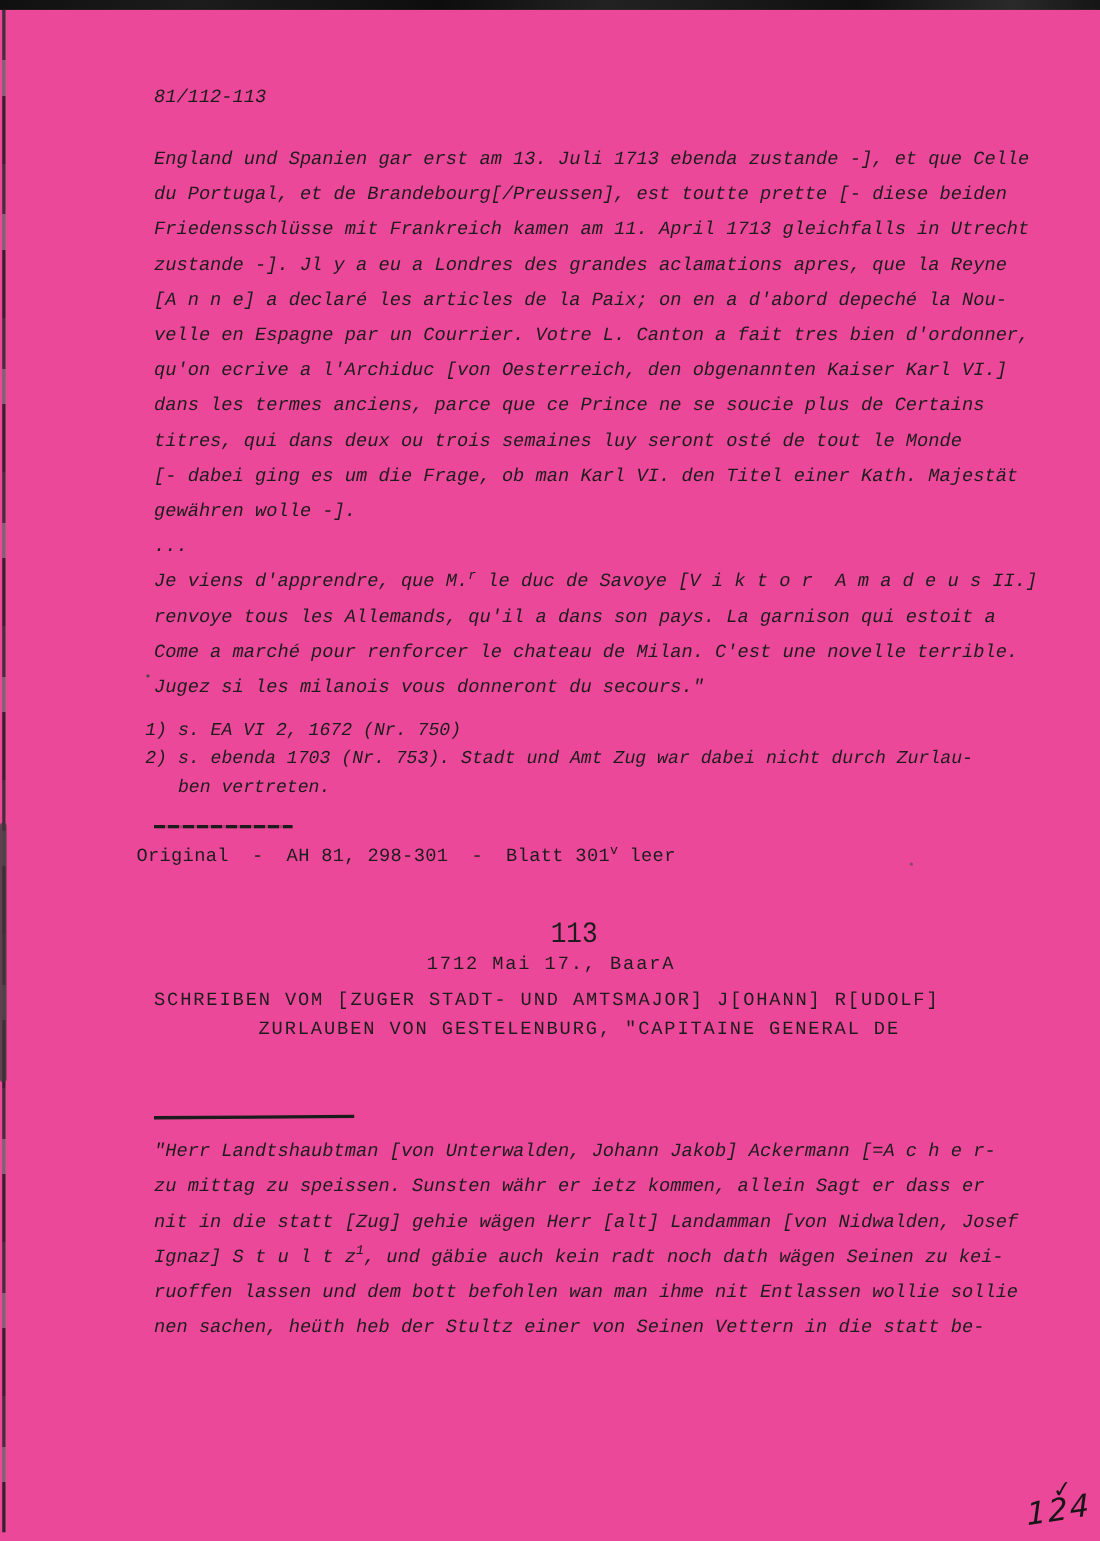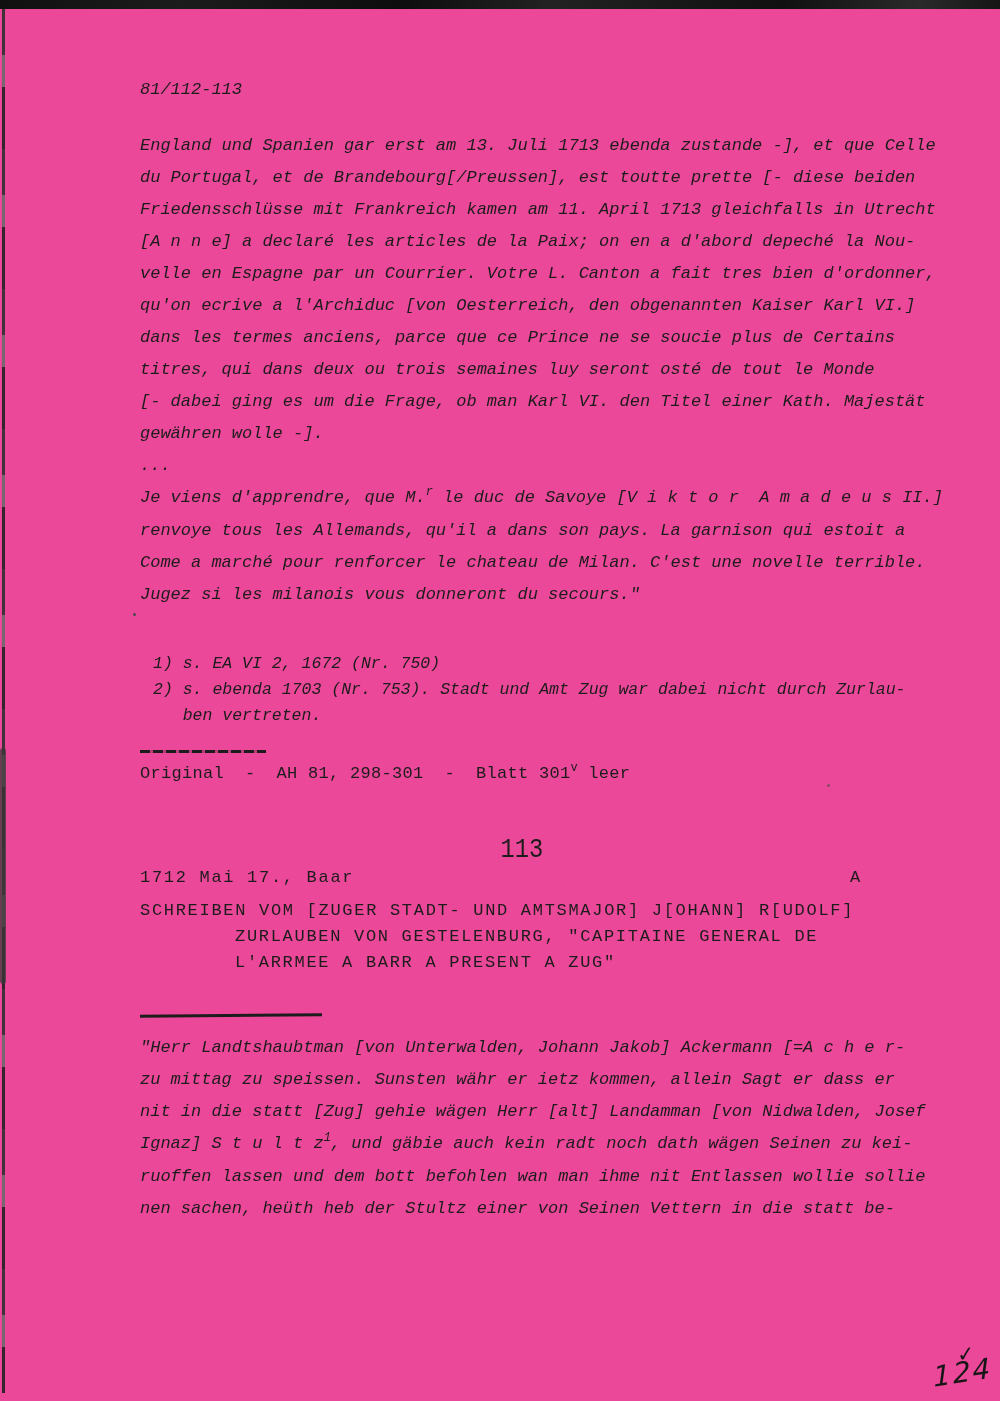--- a/index.html
+++ b/index.html
@@ -27,35 +27,35 @@
   }
   .dot-artifact { position:absolute; width:3px; height:3px; background:#4a4a4a; border-radius:50%; }
 
   .line { white-space:pre; }
   .sup { position:relative; top:-7px; font-size:12px; letter-spacing:0; }
 
   .archive-ref { position:absolute; left:140px; top:80px; font-size:17px; font-style:italic; }
 
   .regest-body { position:absolute; left:140px; top:130px; font-size:17px; line-height:32px; font-style:italic; }
 
-  .footnotes { position:absolute; left:153px; top:651px; font-size:16.5px; line-height:26px; font-style:italic; }
+  .footnotes { position:absolute; left:132px; top:651px; font-size:16.5px; line-height:26px; font-style:italic; }
 
   .rule-dashed {
     position:absolute; left:140px; top:750px; width:126px; height:3px;
     background:repeating-linear-gradient(90deg,#1c1c1c 0 10px,rgba(28,28,28,.25) 10px 13px);
   }
-  .source-ref { position:absolute; left:140px; top:761px; font-size:17px; line-height:26px; letter-spacing:.3px; }
+  .source-ref { position:absolute; left:124px; top:761px; font-size:17px; line-height:38px; letter-spacing:.3px; }
 
   .doc-number {
     position:absolute; left:22px; top:833px; width:1000px; text-align:center;
     font-size:27px; line-height:34px; transform:scaleX(.88);
   }
   .dateline {
     position:absolute; left:140px; top:866px; width:722px;
-    display:flex; justify-content:space-between;
+    display:flex; justify-content:center;
     font-size:17px; letter-spacing:1.7px; line-height:24px;
   }
   .doc-title { position:absolute; left:140px; top:898px; font-size:17px; line-height:26px; letter-spacing:1.7px; }
   .doc-title .line + .line { padding-left:95px; }
 
   .rule-solid {
     position:absolute; left:140px; top:1014px; width:182px; height:2.5px;
     background:#1c1c1c; transform:rotate(-.4deg);
   }
 
@@ -82,20 +82,21 @@
   <div class="scan-right-bottom"></div>
   <div class="dot-artifact" style="left:133px; top:613px;"></div>
   <div class="dot-artifact" style="left:827px; top:784px; opacity:.6;"></div>
 
   <div class="archive-ref">81/112-113</div>
 
   <div class="regest-body">
       <div class="line">England und Spanien gar erst am 13. Juli 1713 ebenda zustande -], et que Celle</div>
       <div class="line">du Portugal, et de Brandebourg[/Preussen], est toutte prette [- diese beiden</div>
       <div class="line">Friedensschlüsse mit Frankreich kamen am 11. April 1713 gleichfalls in Utrecht</div>
+      <div class="line">zustande -]. Jl y a eu a Londres des grandes aclamations apres, que la Reyne</div>
       <div class="line">[A n n e] a declaré les articles de la Paix; on en a d'abord depeché la Nou-</div>
       <div class="line">velle en Espagne par un Courrier. Votre L. Canton a fait tres bien d'ordonner,</div>
       <div class="line">qu'on ecrive a l'Archiduc [von Oesterreich, den obgenannten Kaiser Karl VI.]</div>
       <div class="line">dans les termes anciens, parce que ce Prince ne se soucie plus de Certains</div>
       <div class="line">titres, qui dans deux ou trois semaines luy seront osté de tout le Monde</div>
       <div class="line">[- dabei ging es um die Frage, ob man Karl VI. den Titel einer Kath. Majestät</div>
       <div class="line">gewähren wolle -].</div>
       <div class="line">...</div>
       <div class="line"><span>Je viens d'apprendre, que M.</span><span class="sup">r</span><span> le duc de Savoye [V i k t o r  A m a d e u s II.]</span></div>
       <div class="line">renvoye tous les Allemands, qu'il a dans son pays. La garnison qui estoit a</div>
@@ -118,21 +119,20 @@
   <div class="doc-number">113</div>
 
   <div class="dateline">
     <span>1712 Mai 17., Baar</span>
     <span>A</span>
   </div>
 
   <div class="doc-title">
       <div class="line">SCHREIBEN VOM [ZUGER STADT- UND AMTSMAJOR] J[OHANN] R[UDOLF]</div>
       <div class="line">ZURLAUBEN VON GESTELENBURG, "CAPITAINE GENERAL DE</div>
-      <div class="line">L'ARRMEE A BARR A PRESENT A ZUG"</div>
     </div>
 
   <div class="rule-solid"></div>
 
   <div class="quoted-letter">
       <div class="line">"Herr Landtshaubtman [von Unterwalden, Johann Jakob] Ackermann [=A c h e r-</div>
       <div class="line">zu mittag zu speissen. Sunsten währ er ietz kommen, allein Sagt er dass er</div>
       <div class="line">nit in die statt [Zug] gehie wägen Herr [alt] Landamman [von Nidwalden, Josef</div>
       <div class="line"><span>Ignaz] S t u l t z</span><span class="sup">1</span><span>, und gäbie auch kein radt noch dath wägen Seinen zu kei-</span></div>
       <div class="line">ruoffen lassen und dem bott befohlen wan man ihme nit Entlassen wollie sollie</div>

